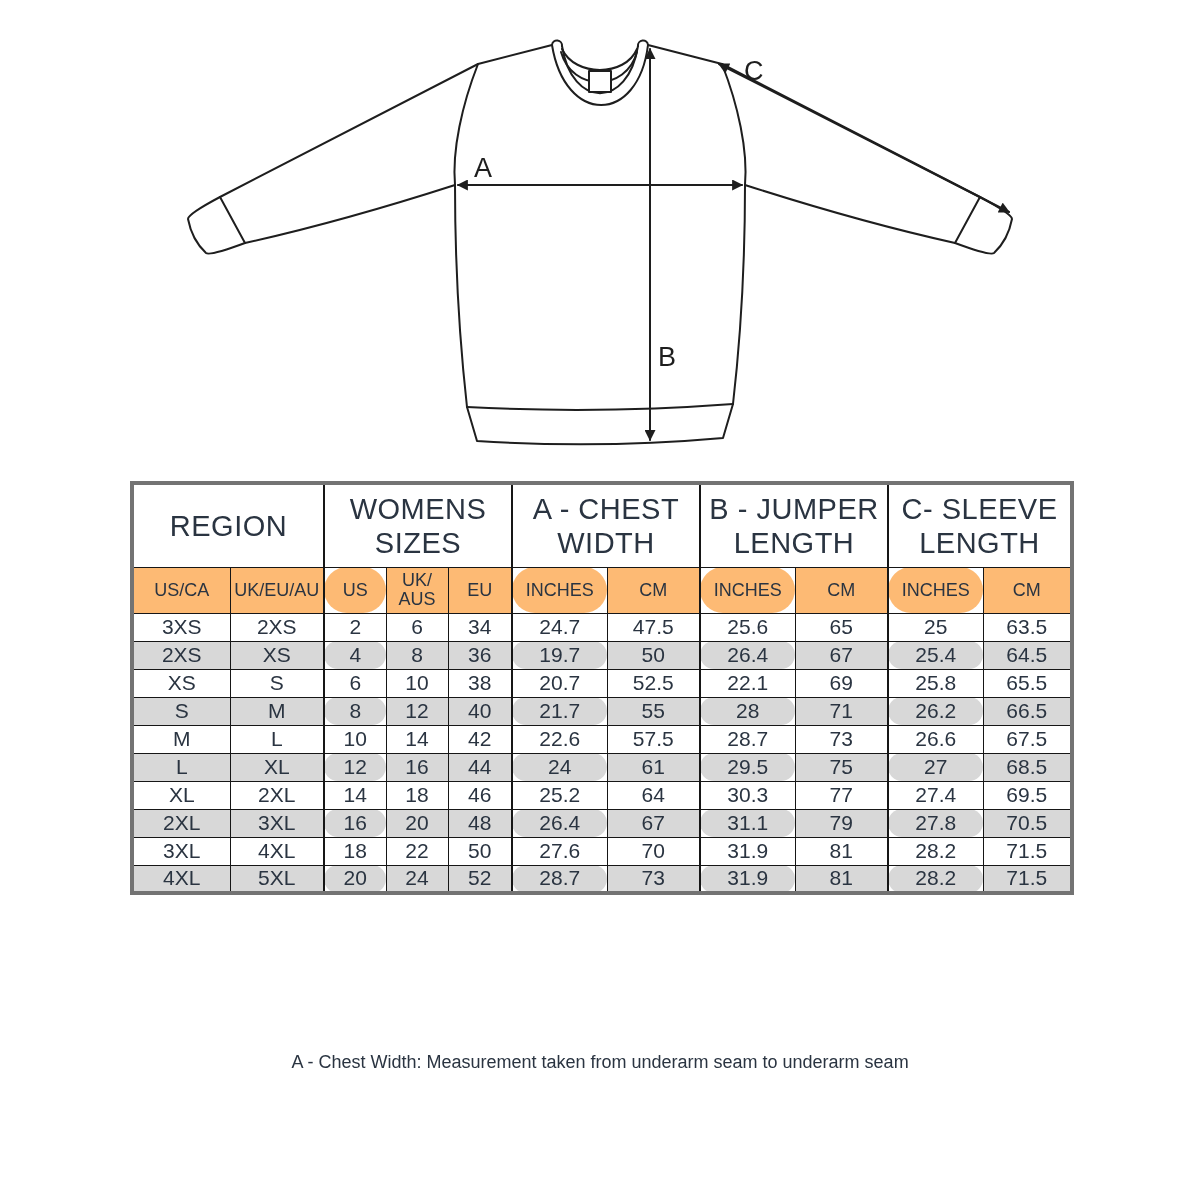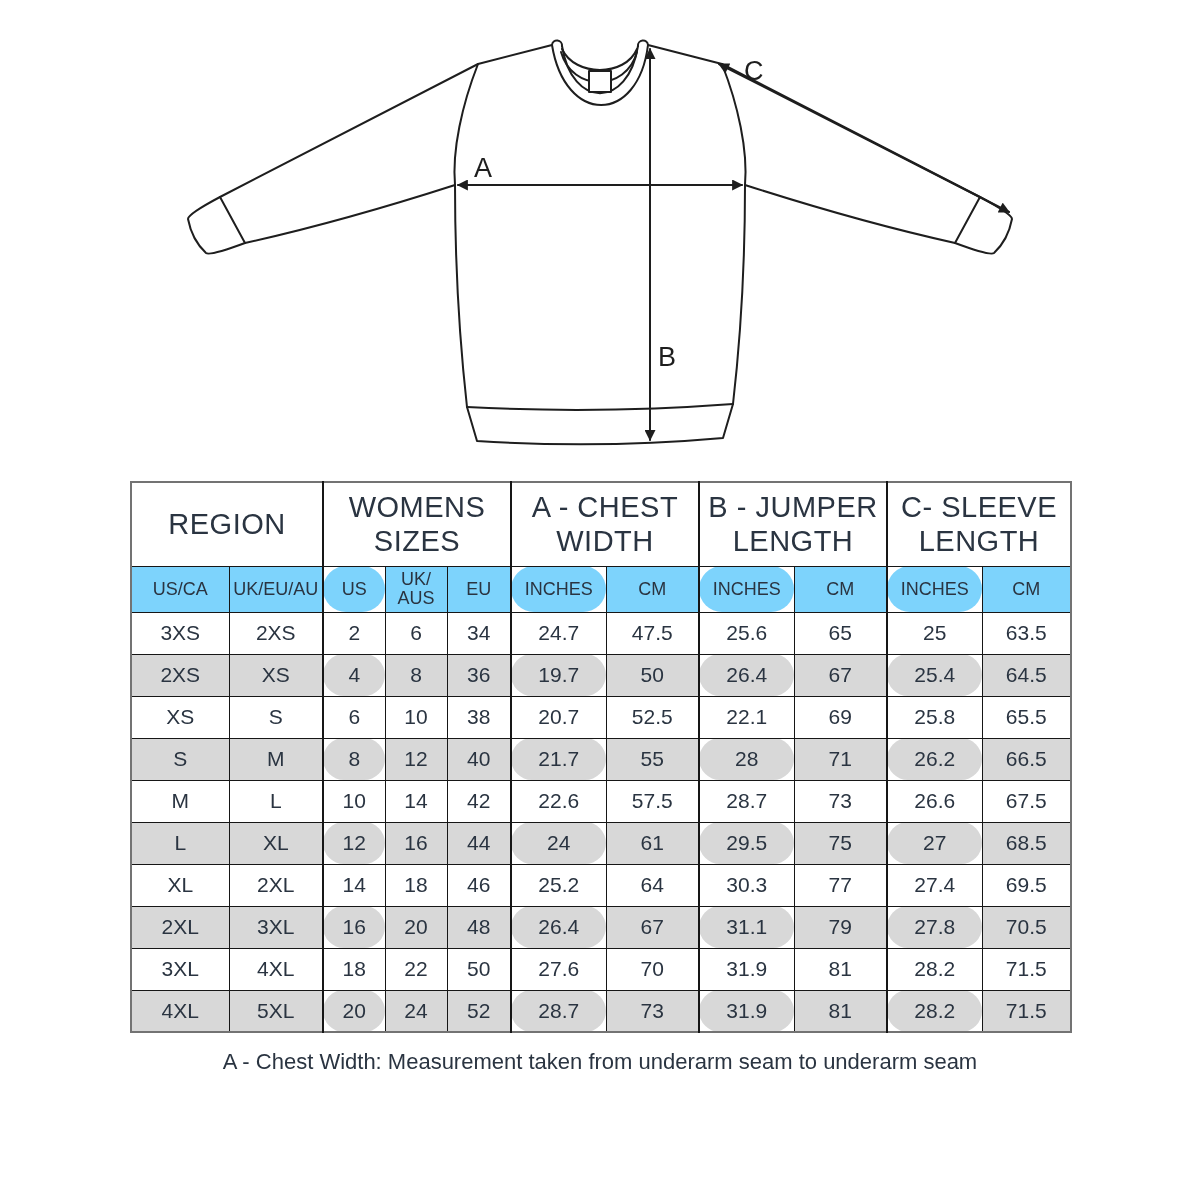--- a/index.html
+++ b/index.html
@@ -6,38 +6,38 @@
   .canvas{
     position:relative;width:1200px;height:1200px;background:#ffffff;overflow:hidden;
     font-family:"Liberation Sans", sans-serif;color:#2a3441;
   }
   svg.garment{position:absolute;left:0;top:0;}
   svg.garment text{font-family:"Liberation Sans", sans-serif;font-size:27px;fill:#1e1e1e;}
 
   table.size-chart{
     position:absolute;left:130px;top:481px;width:940px;
     border-collapse:collapse;table-layout:fixed;
-    border:2px solid #737373;
+    border:4px solid #737373;
   }
   table.size-chart th, table.size-chart td{
     border:1px solid #161616;text-align:center;vertical-align:middle;
     padding:0 2px;color:#2a3441;font-weight:400;overflow:hidden;
   }
   .gb{border-left-width:2px !important;border-radius:31px;}
   tr.ghr{height:84px;}
   tr.ghr th{font-size:29px;line-height:1.18;background:#ffffff;letter-spacing:.5px;}
   tr.shr{height:46px;}
-  tr.shr th{font-size:18px;background:#7dd3fc;white-space:pre-line;line-height:1.05;}
-  tbody tr{height:42px;}
+  tr.shr th{font-size:18px;background:#fdba74;white-space:pre-line;line-height:1.05;}
+  tbody tr{height:28px;}
   tbody td{font-size:21px;background:#ffffff;}
   tbody tr:nth-child(even) td{background:#d8d8d8;}
 
   .notes{
     position:absolute;left:0;top:1044px;width:1200px;text-align:center;
-    font-size:22px;line-height:36px;color:#2a3441;
+    font-size:18px;line-height:36px;color:#2a3441;
   }
 </style>
 </head>
 <body>
 
 <div class="canvas">
 
   <svg class="garment" width="1200" height="478" viewBox="0 0 1200 478">
     <defs>
       <marker id="ah" viewBox="0 0 10 10" refX="9" refY="5" markerWidth="13" markerHeight="11" markerUnits="userSpaceOnUse" orient="auto-start-reverse">

